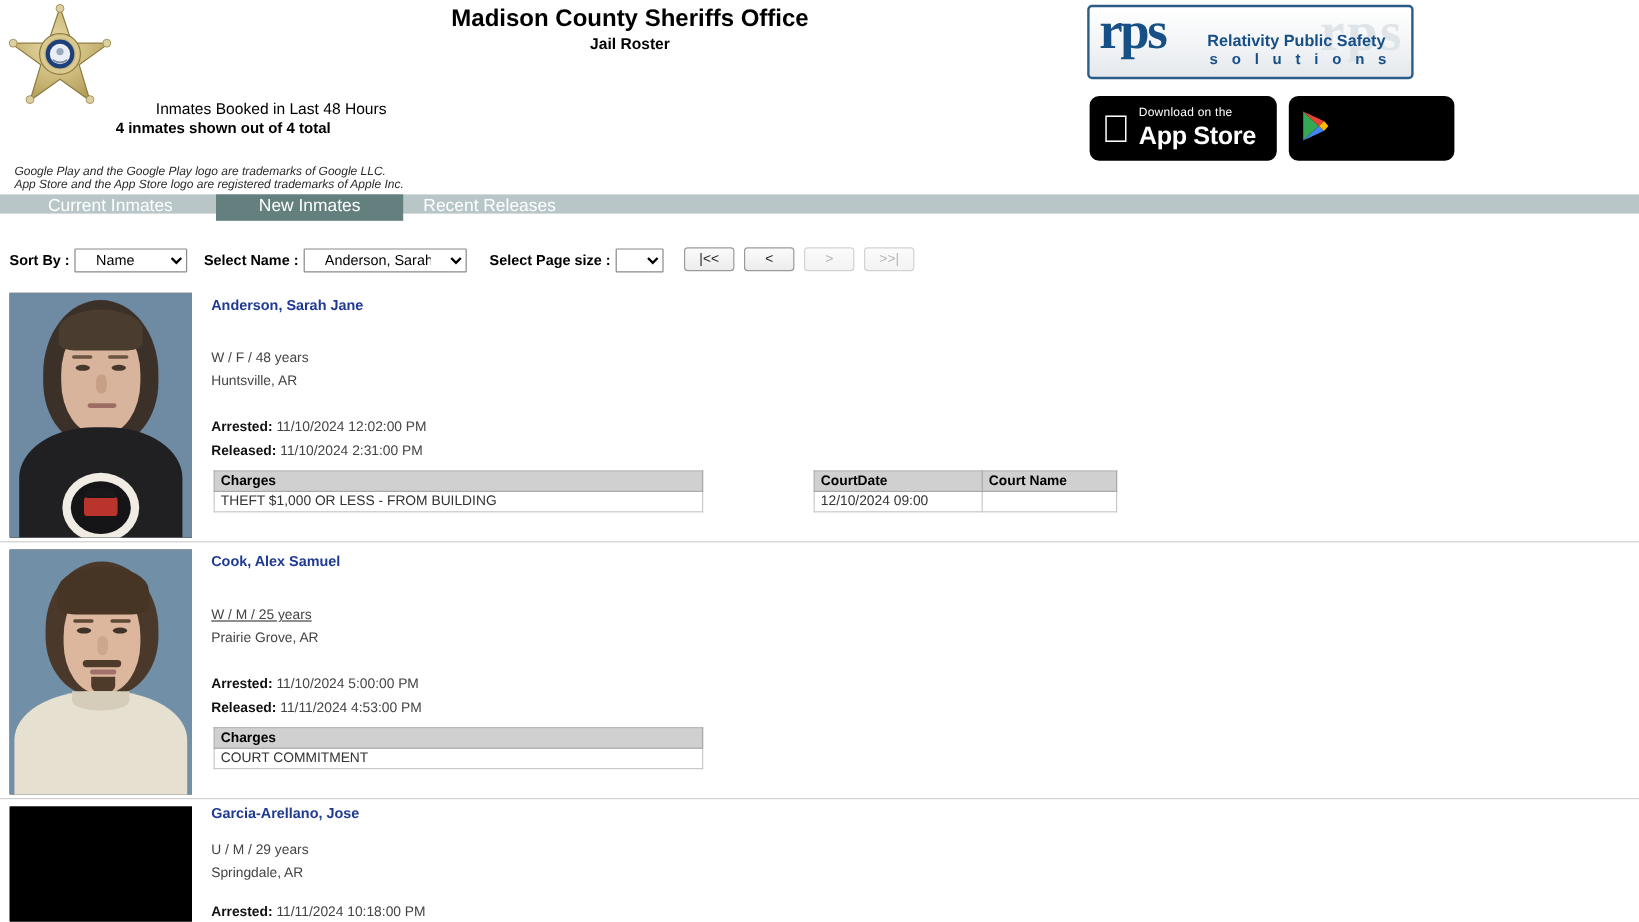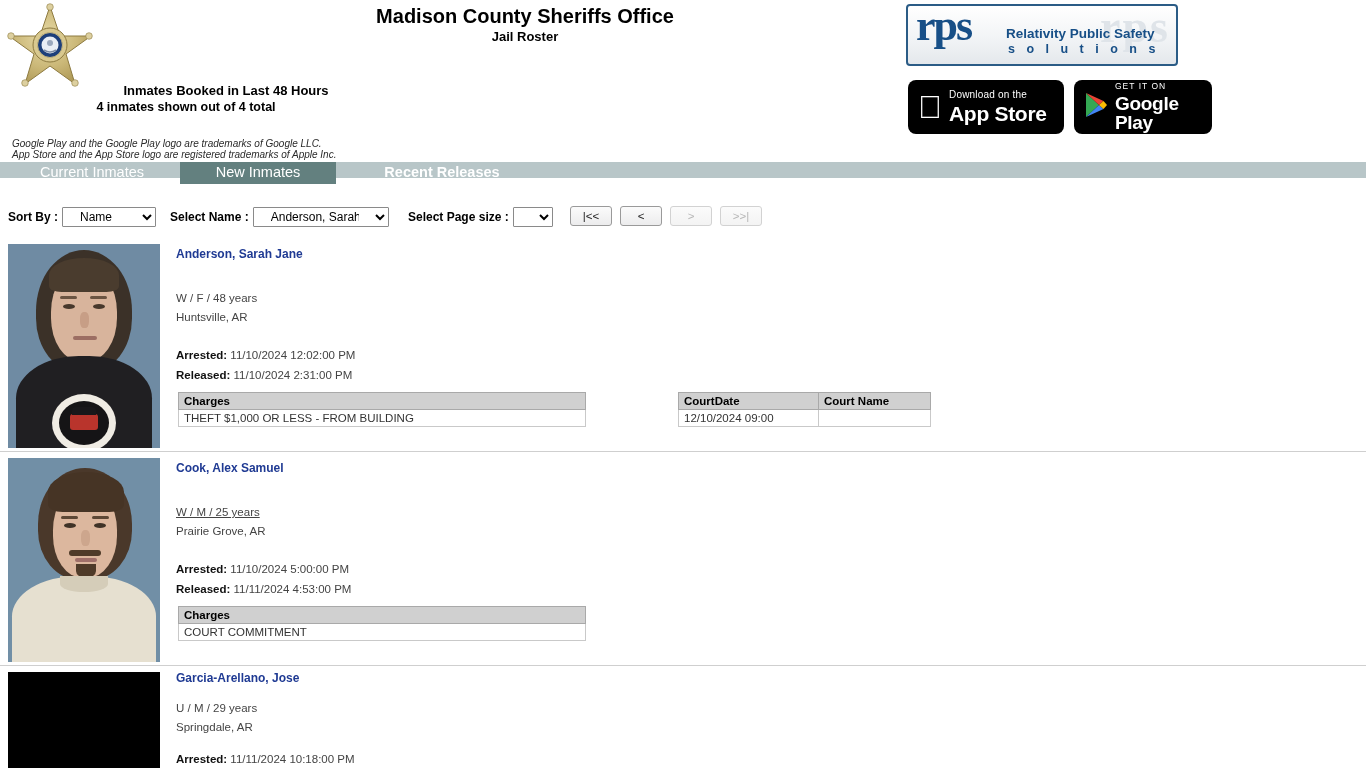--- a/index.html
+++ b/index.html
@@ -21,21 +21,21 @@
 
   .title-block { position: absolute; left: 0; top: 4px; width: 1050px; text-align: center; }
   .site-title {
     font-size: 20px; font-weight: bold; letter-spacing: 0px;
     line-height: 24px; color: #000;
   }
   .site-subtitle { font-size: 13px; font-weight: bold; line-height: 16px; margin-top: 1px; }
 
   .count-block { position: absolute; left: 0px; top: 82px; width: 420px; }
   .count-line1 {
-    font-size: 13px; font-weight: bold; text-align: center;
+    font-size: 13px; font-weight: normal; text-align: center;
     padding-left: 32px; line-height: 17px;
   }
   .count-line2 {
     font-size: 12.5px; font-weight: bold; text-align: center;
     padding-right: 48px; line-height: 16px;
   }
 
   
   .logo-group { position: absolute; right: 4px; top: 2px; width: 352px; }
   .rps-box {
@@ -90,21 +90,21 @@
     position: absolute; left: 0; top: 162px; width: 1366px; height: 16px;
     background: #b8c6c8;
   }
   .tab {
     position: absolute; top: 0; height: 22px; line-height: 21px;
     text-align: center; font-size: 14.5px; color: #ffffff; cursor: pointer;
     font-family: "Liberation Sans", sans-serif;
   }
   .tab-0 { left: 8px;   width: 168px; }
   .tab-1 { left: 180px; width: 156px; background: #63807f; }
-  .tab-2 { left: 354px; width: 176px; font-weight: bold; }
+  .tab-2 { left: 320px; width: 176px; }
 
   
   .controls {
     position: absolute; left: 0; top: 206px; width: 1366px; height: 28px;
     font-size: 12px; color: #000;
   }
   .ctl { position: absolute; top: 0; display: flex; align-items: center; height: 22px; }
   .ctl-label { font-weight: bold; font-size: 12px; margin-right: 4px; white-space: nowrap; }
   select {
     font-family: "Liberation Sans", sans-serif; font-size: 12px;
@@ -245,24 +245,20 @@
 
       <div class="store-btn store-google">
         <span>
           <svg width="24" height="26" viewBox="0 0 24 26">
             <path d="M2,1 L15,13 L2,25 Z" fill="#34a853"></path>
             <path d="M2,1 L15,13 L19.5,9 Z" fill="#ea4335"></path>
             <path d="M2,25 L15,13 L19.5,17 Z" fill="#4285f4"></path>
             <path d="M19.5,9 L23,13 L19.5,17 L15,13 Z" fill="#fbbc04"></path>
           </svg>
         </span>
-        <span class="store-txt">
-          <span class="store-small-caps">GET IT ON</span>
-          <span class="store-big-g">Google Play</span>
-        </span>
       </div>
     </div>
 
     <div class="tm-note">
       <div>Google Play and the Google Play logo are trademarks of Google LLC.</div>
       <div>App Store and the App Store logo are registered trademarks of Apple Inc.</div>
     </div>
   </div>
 
   <div class="tabbar">

